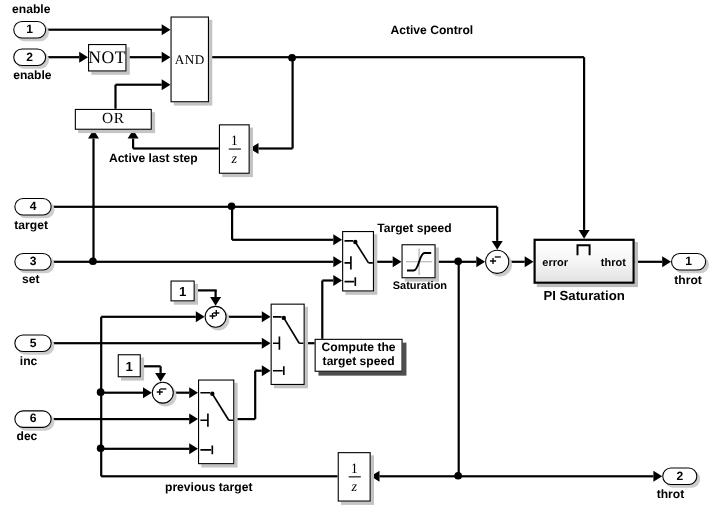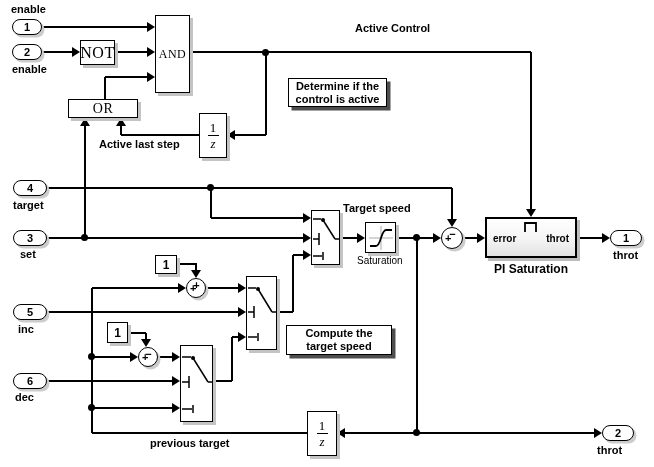--- a/index.html
+++ b/index.html
@@ -35,21 +35,21 @@
   
   .sum{
     position:absolute;background:#fff;border:1.5px solid #000;box-sizing:border-box;
     border-radius:50%;box-shadow:2.5px 2.5px 0 #cccccc;
   }
   .sum .sg{position:absolute;font-weight:bold;font-size:11px;line-height:10px;}
   .sum .sg.t{top:1px;left:50%;transform:translateX(-42%);}
   .sum .sg.lf{left:3px;top:50%;transform:translateY(-50%);}
   
   .lbl{position:absolute;font-weight:bold;font-size:11px;white-space:nowrap;}
-  .lbl.plain{font-weight:normal;font-size:10px;}
+  .lbl.plain{font-weight:bold;font-size:10px;}
   
   .ann{
     position:absolute;background:#fff;border:1.2px solid #000;box-sizing:border-box;
     box-shadow:3.5px 3.5px 0 #4e4e4e;font-weight:bold;font-size:11px;line-height:13px;
     display:flex;flex-direction:column;align-items:center;justify-content:center;padding:1px 4px;
     white-space:nowrap;
   }
   
   .frac{display:flex;flex-direction:column;align-items:center;font-family:"Liberation Serif",serif;font-size:13px;line-height:13px;}
   .frac .bar{width:11px;height:1.5px;background:#000;margin:1px 0;}
@@ -291,22 +291,18 @@
     <span class="io out">throt</span>
   </div>
   <div class="lbl" style="left:485px;top:262px;width:92px;text-align:center;font-size:12px;">PI Saturation</div>
 
   <div class="lbl" style="left:355px;top:22px;width:92px;text-align:left;">Active Control</div>
   <div class="lbl" style="left:99px;top:138px;">Active last step</div>
   <div class="lbl" style="left:343px;top:202px;">Target speed</div>
   <div class="lbl plain" style="left:357px;top:255px;">Saturation</div>
   <div class="lbl" style="left:150px;top:437px;">previous target</div>
 
-  <div class="ann" style="left:288px;top:78px;width:99px;height:29px;">
-    <span>Determine if the</span>
-    <span>control is active</span>
-  </div>
-  <div class="ann" style="left:286px;top:325px;width:106px;height:30px;">
+  <div class="ann" style="left:286px;top:308px;width:80px;height:30px;">
     <span>Compute the</span>
     <span>target speed</span>
   </div>
 
 </div>
 
 </body></html>

